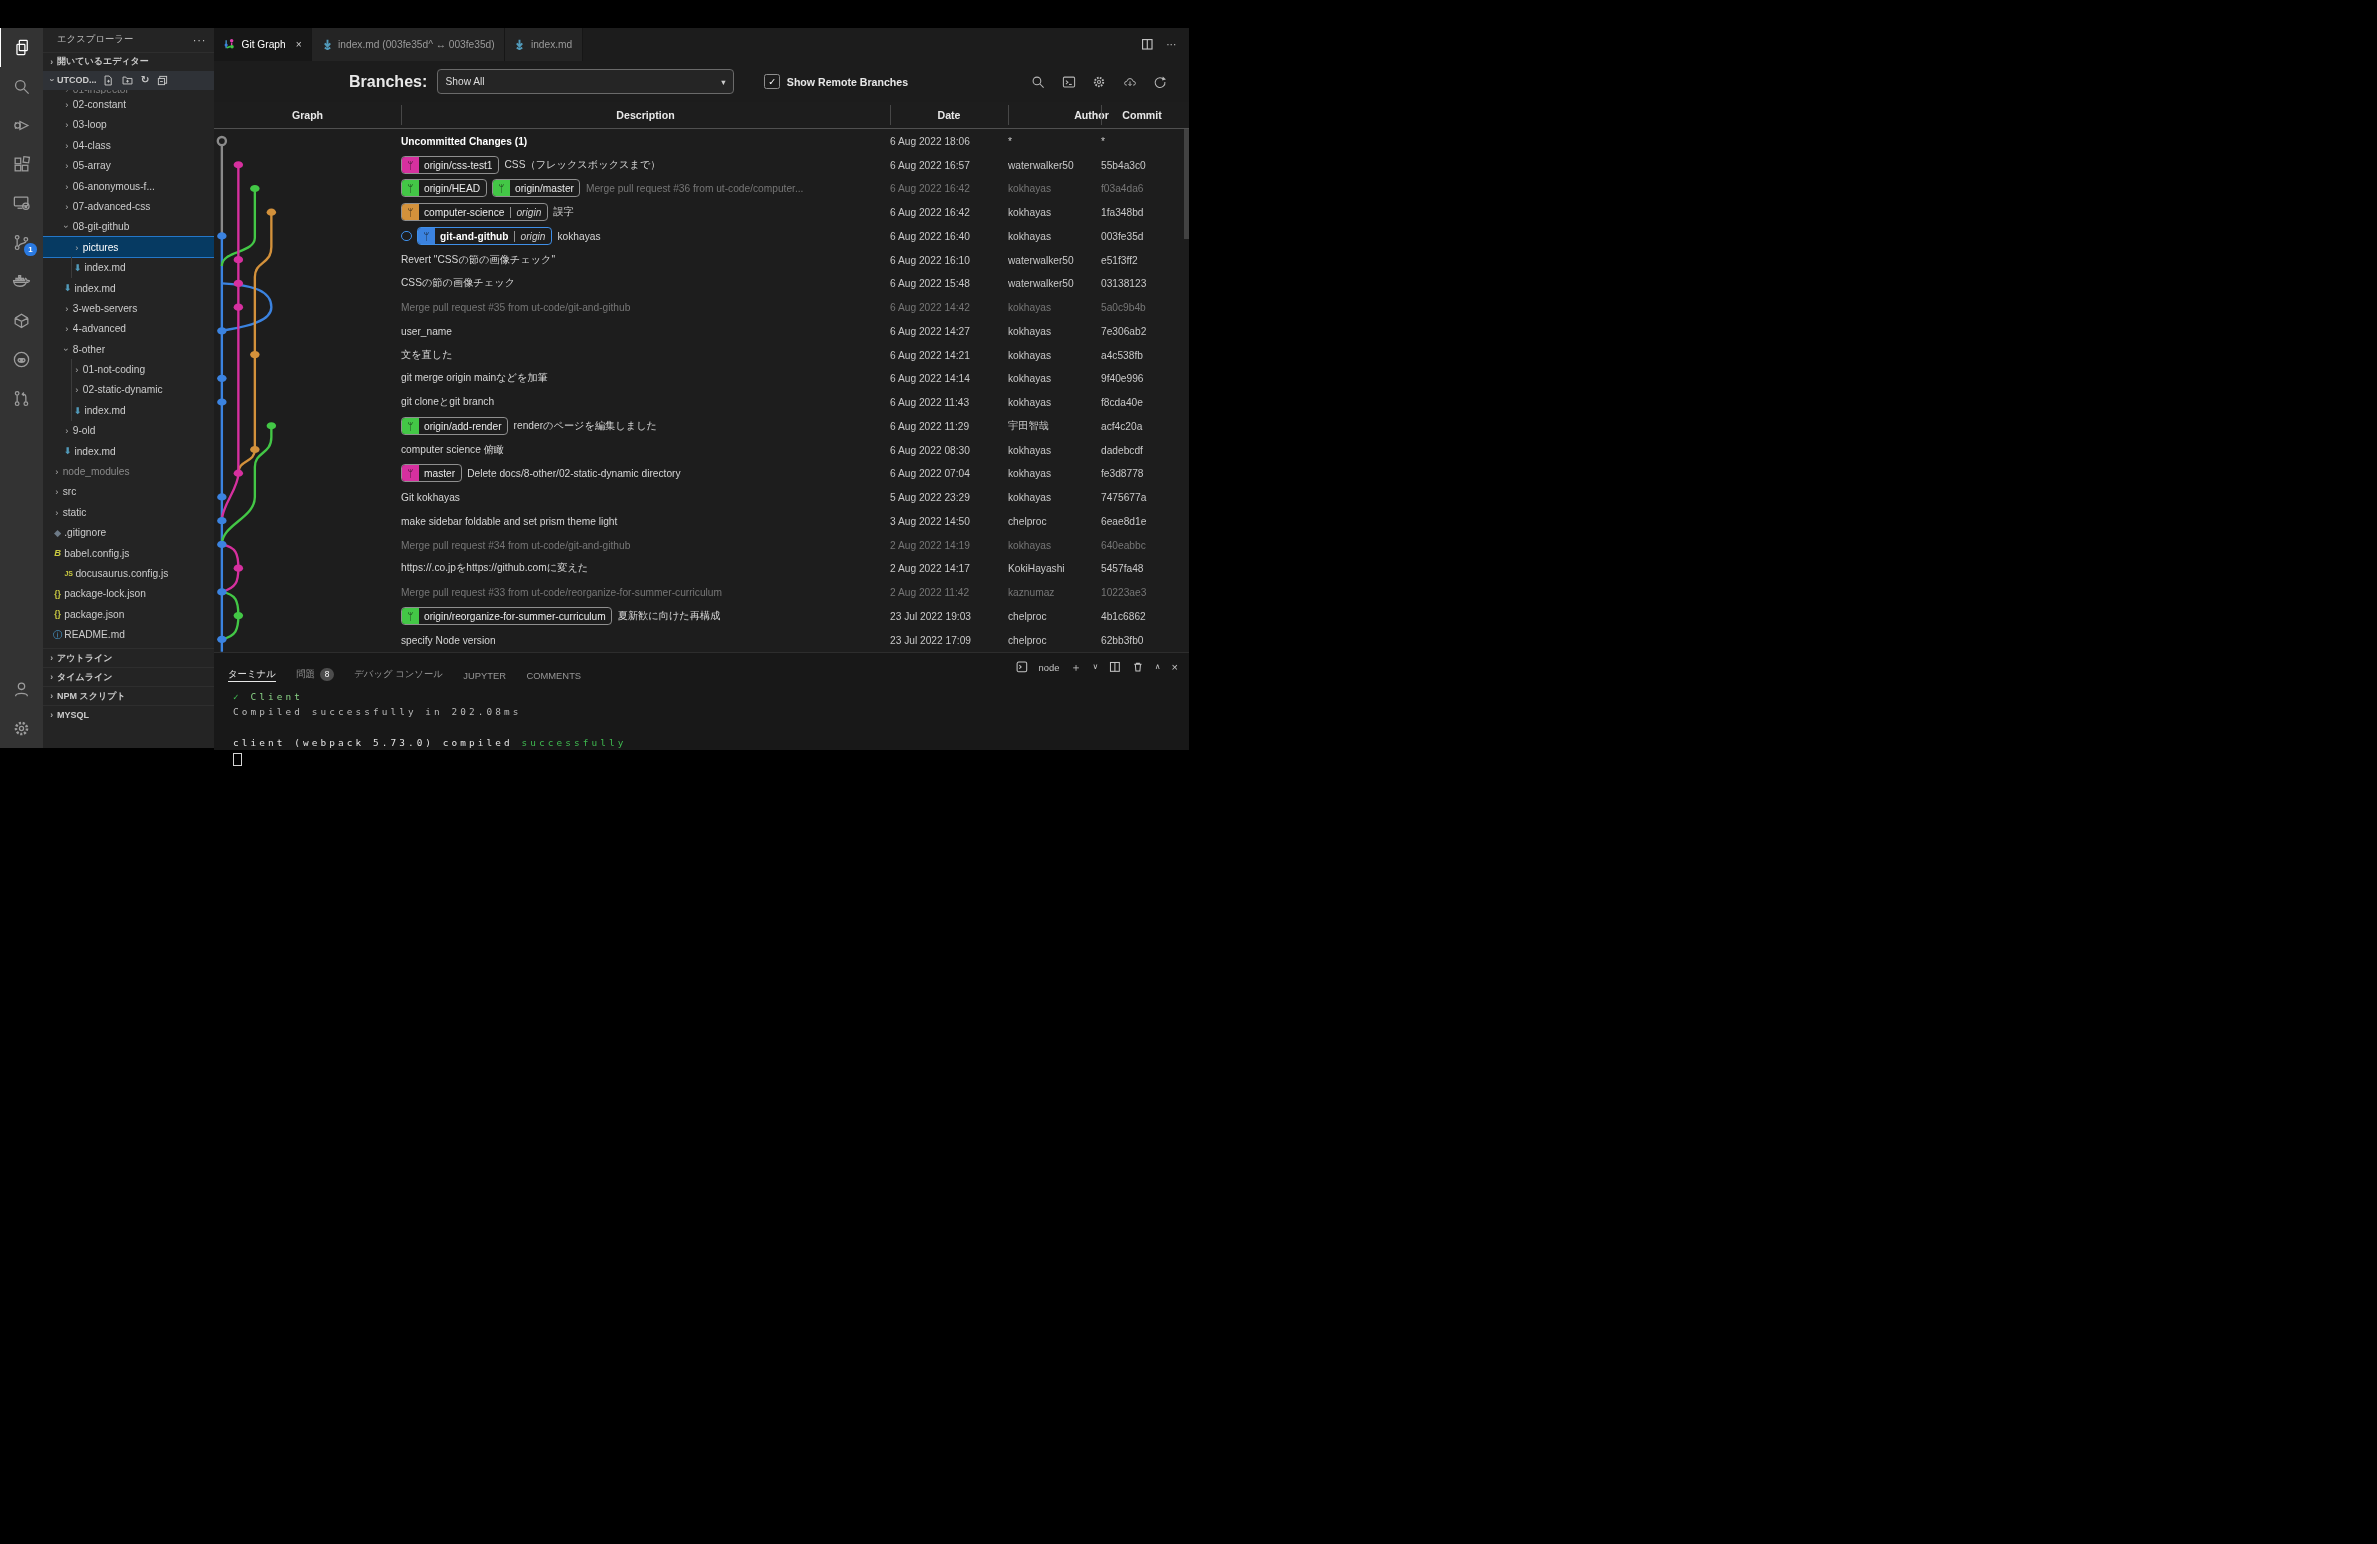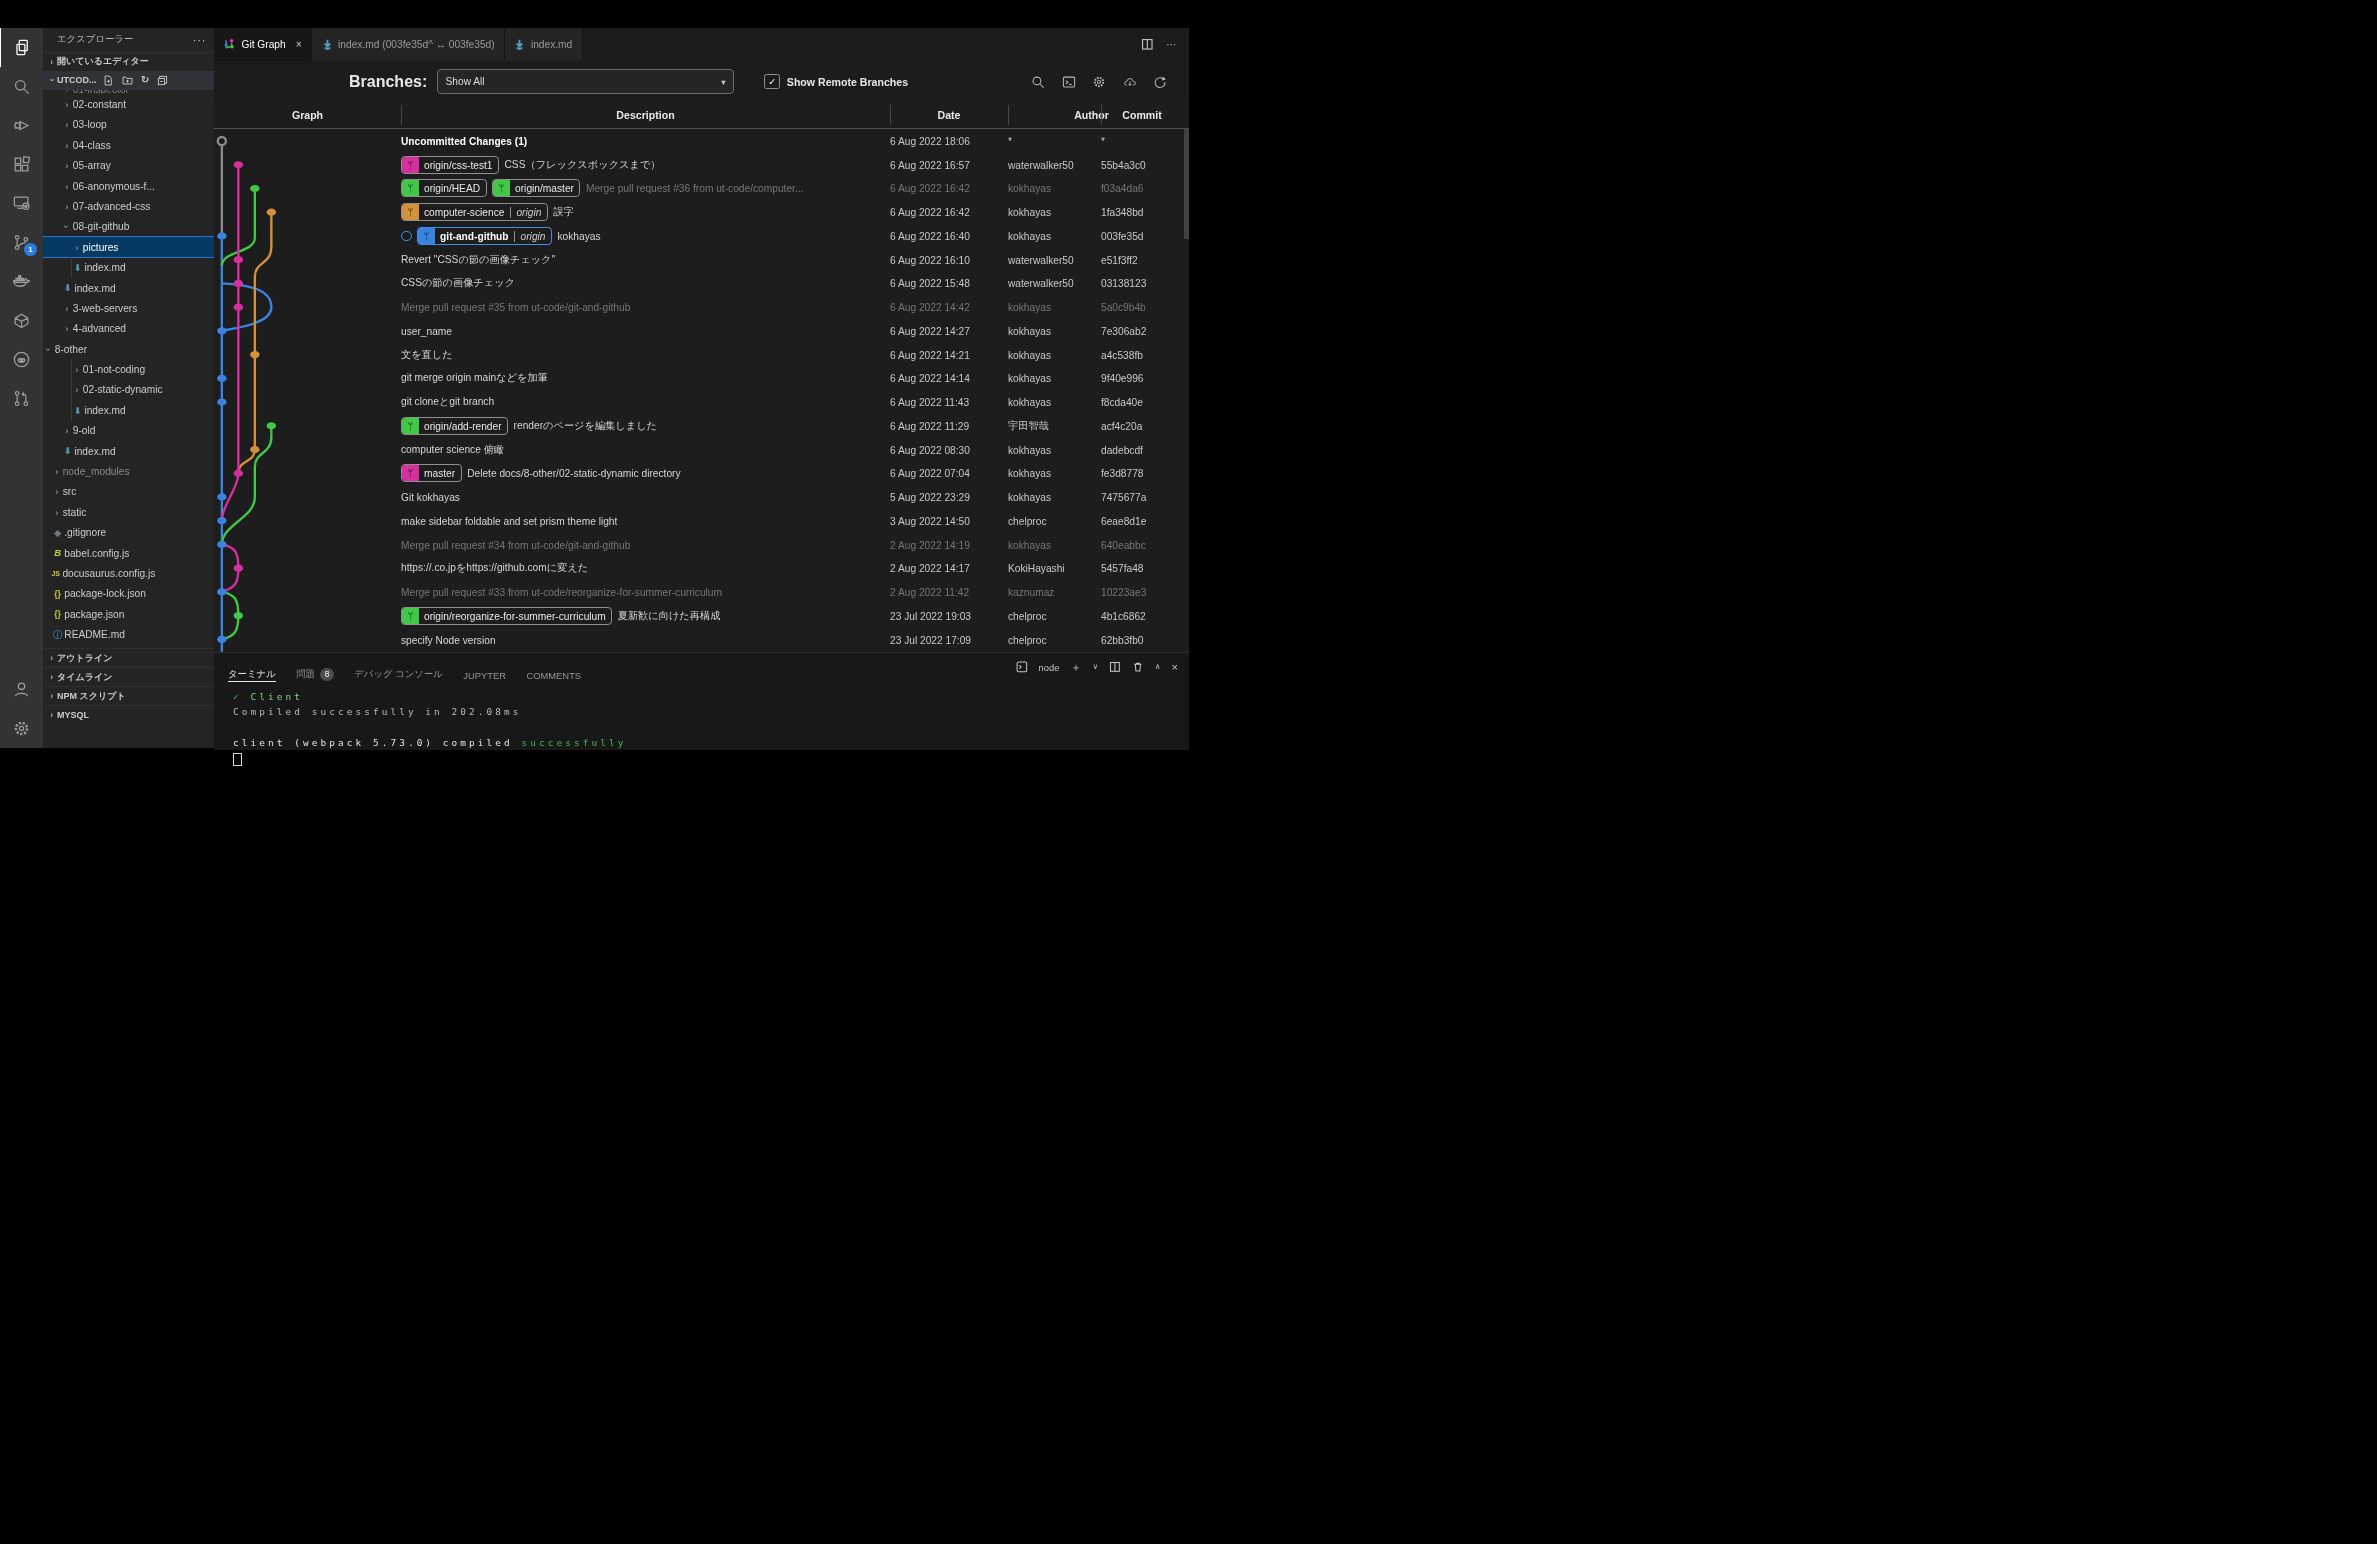--- a/index.html
+++ b/index.html
@@ -278,21 +278,21 @@
         <span>index.md</span>
       </div>
       <div class="tree-row" style="padding-left: 18px;">
         <span class="chev">›</span>
         <span>3-web-servers</span>
       </div>
       <div class="tree-row" style="padding-left: 18px;">
         <span class="chev">›</span>
         <span>4-advanced</span>
       </div>
-      <div class="tree-row" style="padding-left: 0;">
+      <div class="tree-row" style="padding-left: 18px;">
         <span class="chev exp">›</span>
         <span>8-other</span>
       </div>
       <div class="tree-row" style="padding-left: 28px;">
         <span class="guide" style="left: 27.5px;"></span>
         <span class="chev">›</span>
         <span>01-not-coding</span>
       </div>
       <div class="tree-row" style="padding-left: 28px;">
         <span class="guide" style="left: 27.5px;"></span>
@@ -325,21 +325,21 @@
         <span>static</span>
       </div>
       <div class="tree-row" style="padding-left: 7.9px;">
         <span class="ficon" style="color: rgb(109, 122, 135);">◆</span>
         <span>.gitignore</span>
       </div>
       <div class="tree-row" style="padding-left: 7.9px;">
         <span class="ficon" style="color: rgb(203, 203, 65); font-style: italic; font-weight: bold;">B</span>
         <span>babel.config.js</span>
       </div>
-      <div class="tree-row" style="padding-left: 6px;">
+      <div class="tree-row" style="padding-left: 19px;">
         <span class="ficon" style="color: rgb(203, 203, 65); font-weight: bold; font-size: 7px;">JS</span>
         <span>docusaurus.config.js</span>
       </div>
       <div class="tree-row" style="padding-left: 7.9px;">
         <span class="ficon" style="color: rgb(203, 203, 65); font-weight: bold; font-size: 8.6px;">{}</span>
         <span>package-lock.json</span>
       </div>
       <div class="tree-row" style="padding-left: 7.9px;">
         <span class="ficon" style="color: rgb(203, 203, 65); font-weight: bold; font-size: 8.6px;">{}</span>
         <span>package.json</span>

